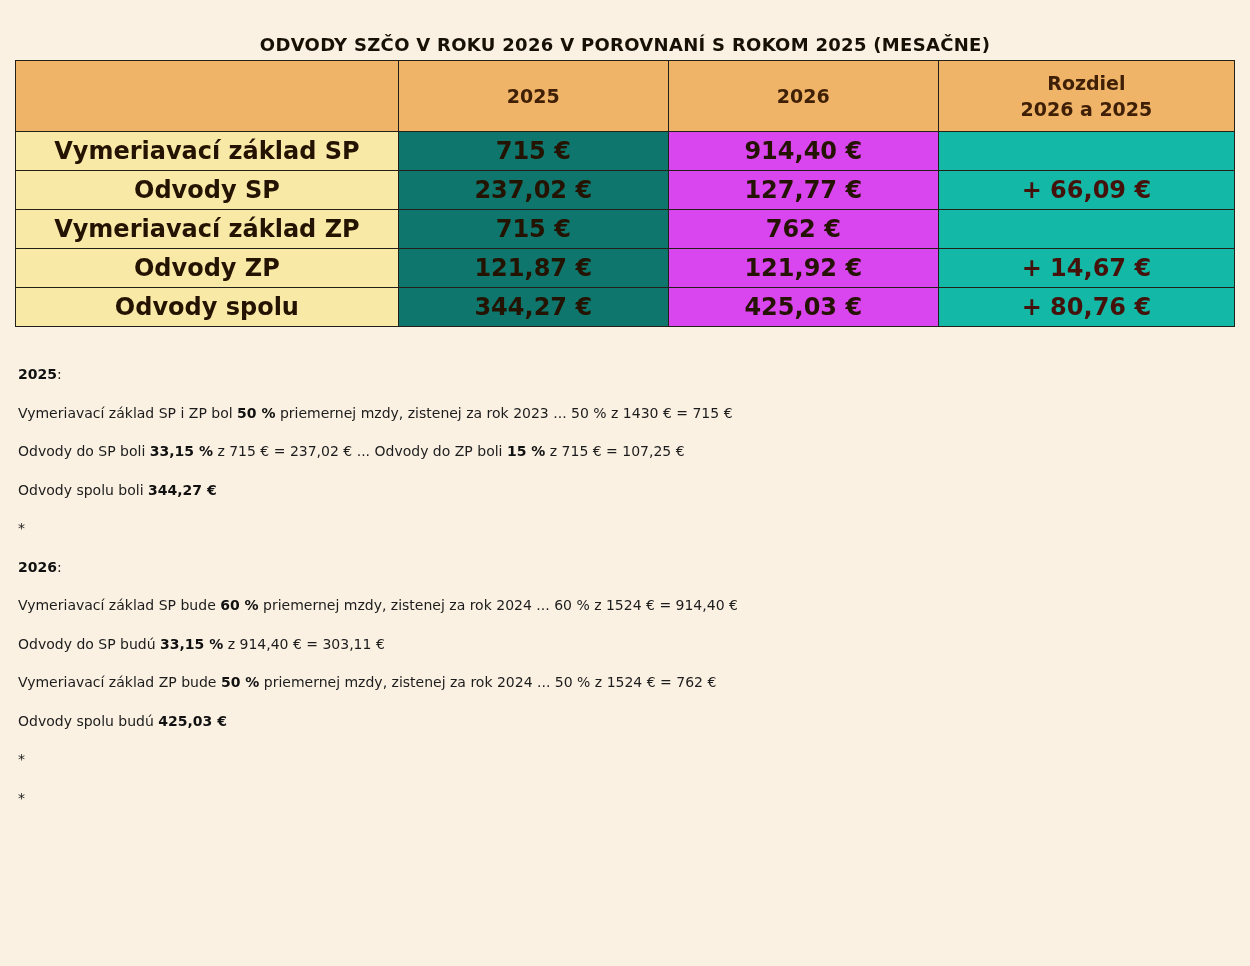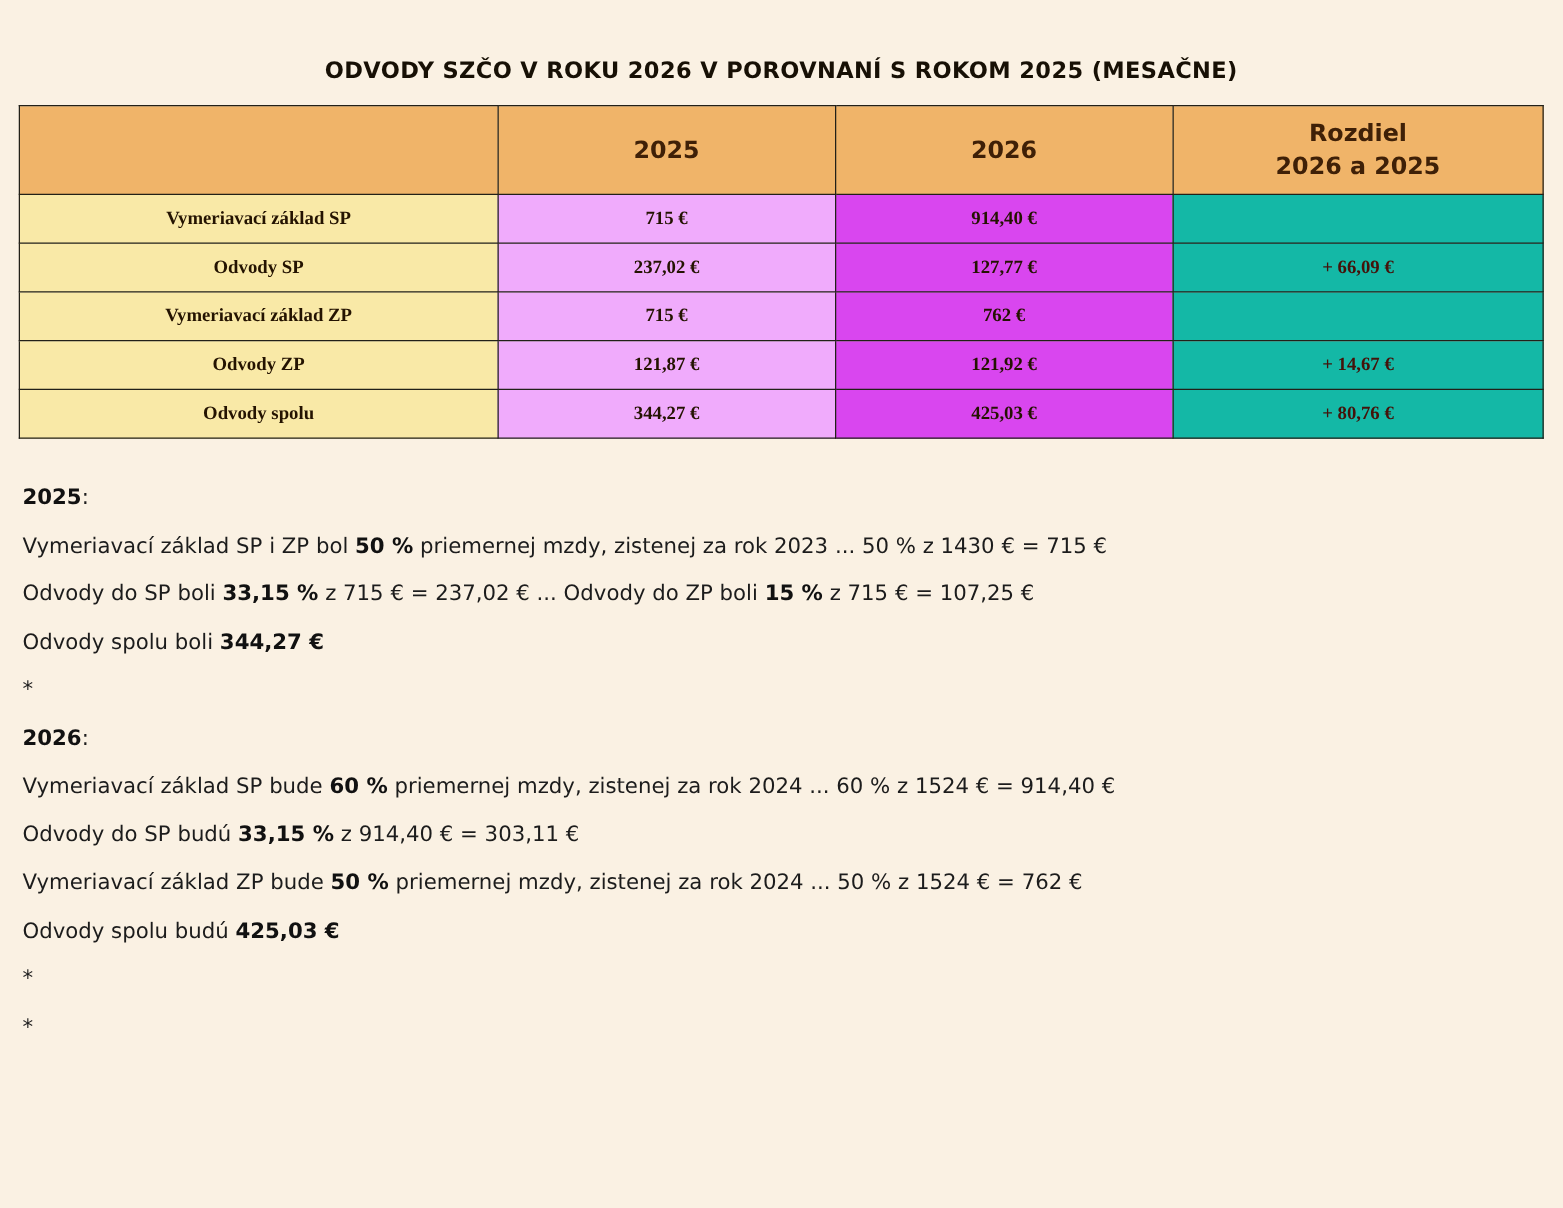--- a/index.html
+++ b/index.html
@@ -9,21 +9,21 @@
     color: #1c1c1c;
   }
   .page {
     width: 1250px;
     height: 966px;
     box-sizing: border-box;
     padding: 0 15px;
     overflow: hidden;
   }
   .title {
-    margin: 12px;
+    margin: 0;
     padding: 34px 0 5px 0;
     text-align: center;
     font-size: 18px;
     font-weight: bold;
     color: #171005;
     letter-spacing: 0.3px;
   }
   table.cmp {
     width: 100%;
     border-collapse: collapse;
@@ -38,32 +38,32 @@
     font-weight: bold;
     padding: 0 4px;
   }
   thead th {
     background: #f0b469;
     height: 70px;
     font-size: 19px;
     color: #3f2007;
   }
   thead th .hdr-line { line-height: 26px; }
-  tbody td { height: 38px; font-size: 15px; color: #241301; font-family: Liberation Serif, serif; }
+  tbody td { height: 38px; font-size: 24px; color: #241301; }
   td.label  { background: #f9e9a7; }
-  td.c2025  { background: #f0abfc; }
+  td.c2025  { background: #0f766e; }
   td.c2026  { background: #d946ef; }
   td.diff   { background: #14b8a6; color: #44120a; }
   col.w-label { width: 31.4%; }
   col.w-2025  { width: 22.15%; }
   col.w-2026  { width: 22.15%; }
   col.w-diff  { width: 24.3%; }
   .notes {
     padding: 28px 3px 0 3px;
-    font-size: 17px;
+    font-size: 14px;
   }
   .notes p {
     margin: 0;
     line-height: 38.5px;
     white-space: nowrap;
   }
   .notes b { color: #111; }
 </style>
 </head>
 <body>

